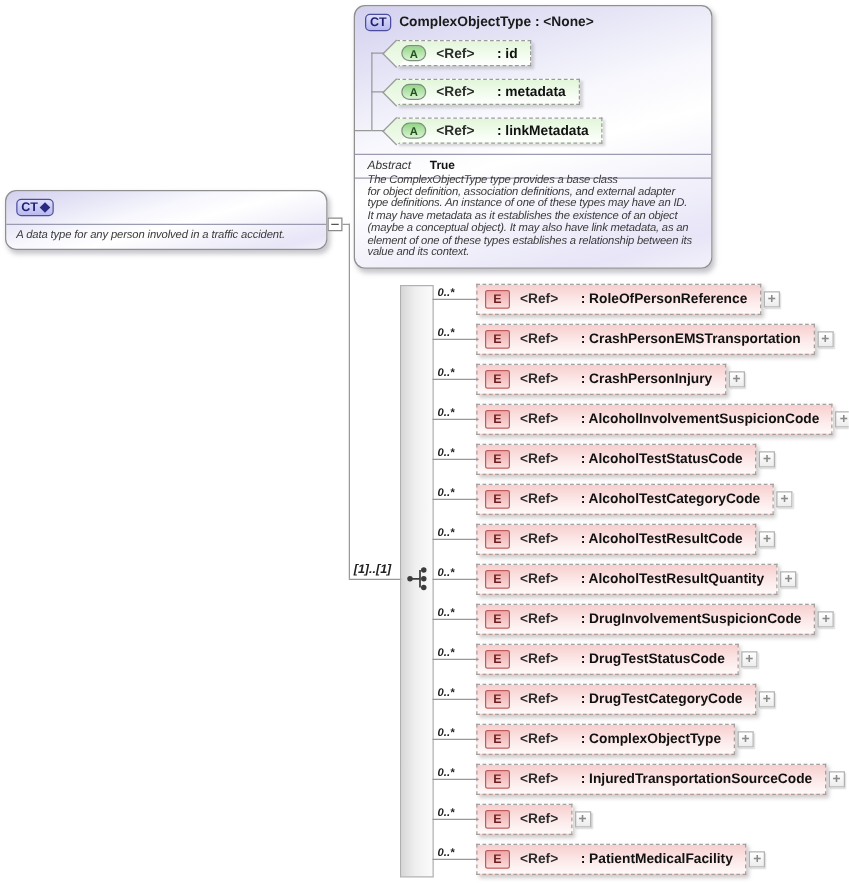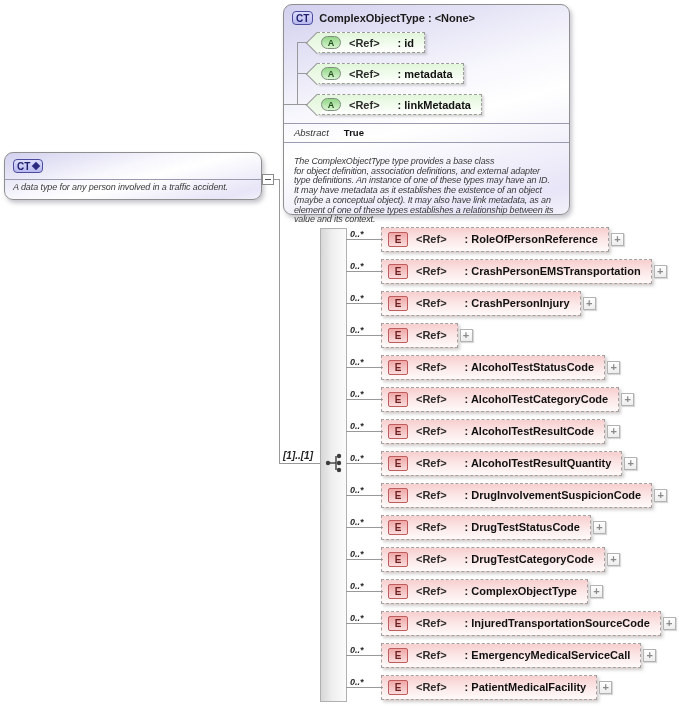--- a/index.html
+++ b/index.html
@@ -141,21 +141,21 @@
       <span class="ref-label">&lt;Ref&gt;</span>
       <span class="member-name">: linkMetadata</span>
     </div>
 
     <div class="divider" style="top:118px;"></div>
     <div class="abstract-row">
       <span class="abstract-label">Abstract</span>
       <span class="abstract-value">True</span>
     </div>
     <div class="divider" style="top:137px;"></div>
-    <div class="box-desc" style="left:10px; top:152px; right:4px;">The ComplexObjectType type provides a base class
+    <div class="box-desc" style="left:10px; top:134px; right:4px;">The ComplexObjectType type provides a base class
 for object definition, association definitions, and external adapter
 type definitions. An instance of one of these types may have an ID.
 It may have metadata as it establishes the existence of an object
 (maybe a conceptual object). It may also have link metadata, as an
 element of one of these types establishes a relationship between its
 value and its context.</div>
   </div>
 
   <div class="type-box lavender" style="left:4px; top:152px; width:258px; height:48px;">
     <div class="box-header">
@@ -226,20 +226,21 @@
   </div>
 
   <div class="row" style="top:322px;">
     <span class="occ">
         <i class="conn-line"></i>
         <em class="occ-label">0..*</em>
       </span>
     <span class="ebox">
       <span class="e-badge">E</span>
       <span class="ref-label">&lt;Ref&gt;</span>
+      <span class="member-name">: AlcoholInvolvementSuspicionCode</span>
     </span>
     <span class="plus">+</span>
   </div>
 
   <div class="row" style="top:354px;">
     <span class="occ">
         <i class="conn-line"></i>
         <em class="occ-label">0..*</em>
       </span>
     <span class="ebox">
@@ -355,21 +356,20 @@
   </div>
 
   <div class="row" style="top:642px;">
     <span class="occ">
         <i class="conn-line"></i>
         <em class="occ-label">0..*</em>
       </span>
     <span class="ebox">
       <span class="e-badge">E</span>
       <span class="ref-label">&lt;Ref&gt;</span>
-      <span class="member-name">: EmergencyMedicalServiceCall</span>
     </span>
     <span class="plus">+</span>
   </div>
 
   <div class="row" style="top:674px;">
     <span class="occ">
         <i class="conn-line"></i>
         <em class="occ-label">0..*</em>
       </span>
     <span class="ebox">

